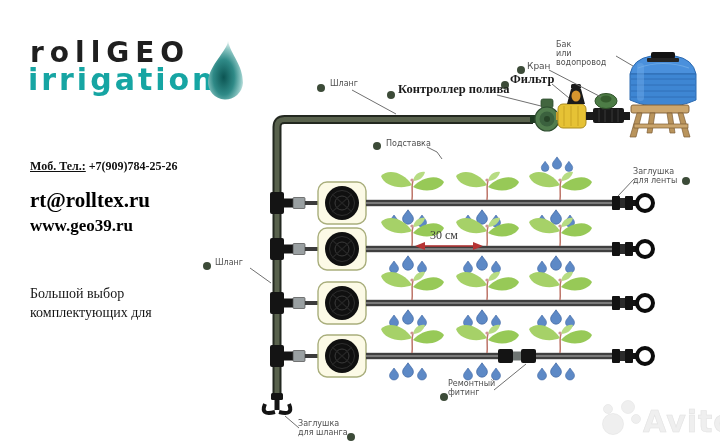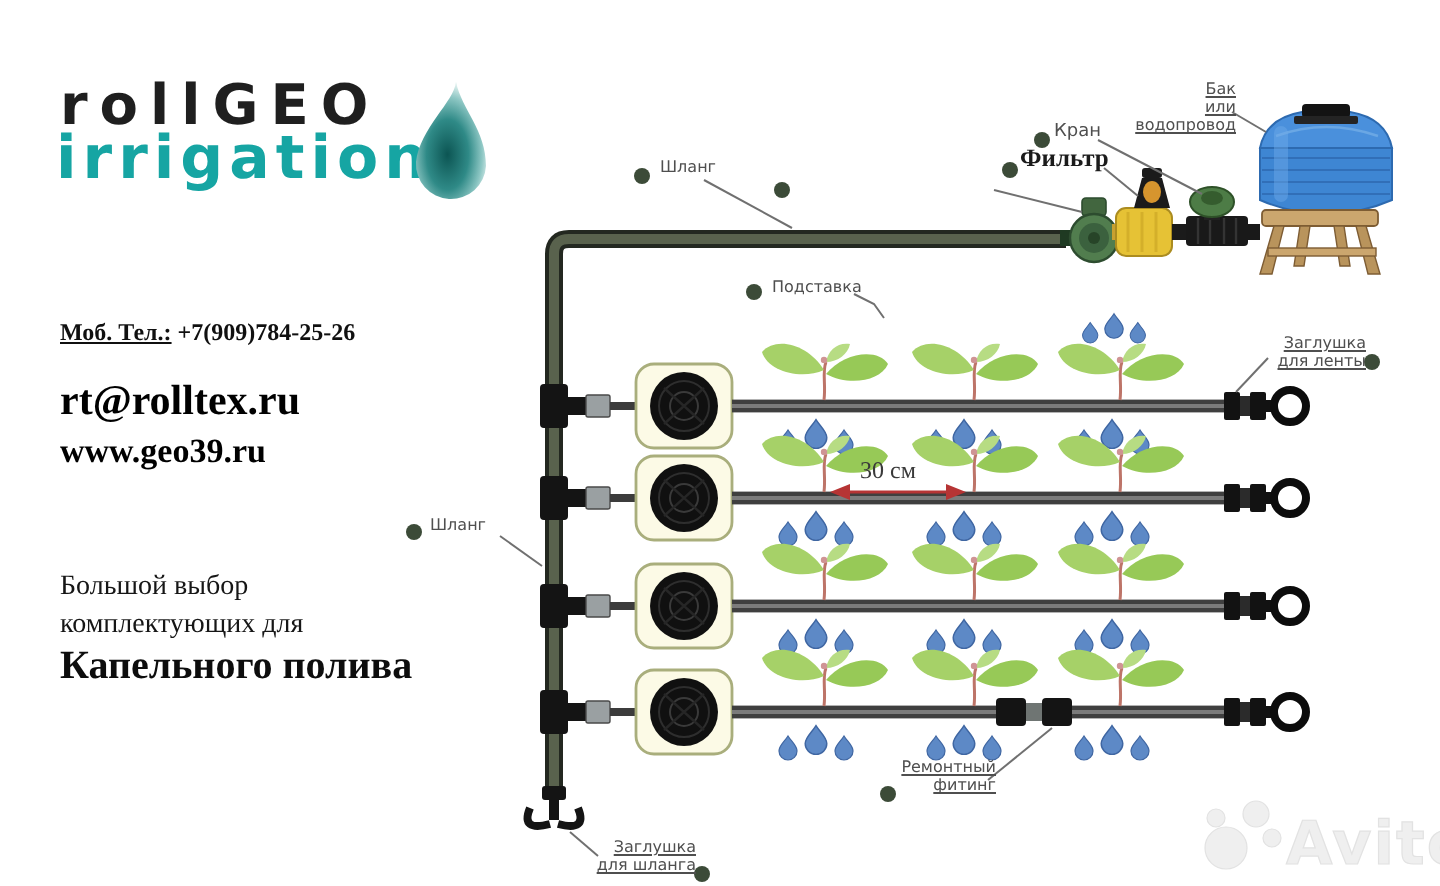--- a/index.html
+++ b/index.html
@@ -16,21 +16,21 @@
   .mob{position:absolute;left:30px;top:159px;font-size:12px;font-weight:bold;color:#101010;white-space:nowrap;}
   .u{text-decoration:underline;}
   .email{position:absolute;left:30px;top:188px;font-size:21px;font-weight:bold;color:#000;white-space:nowrap;}
   .site1{position:absolute;left:30px;top:216px;font-size:17px;font-weight:bold;color:#000;white-space:nowrap;}
   .site2{position:absolute;left:30px;top:243px;font-size:21px;font-weight:bold;color:#000;white-space:nowrap;}
   .promo1{position:absolute;left:30px;top:286px;font-size:14px;color:#161616;white-space:nowrap;}
   .promo2{position:absolute;left:30px;top:305px;font-size:14px;color:#161616;white-space:nowrap;}
   .promo3{position:absolute;left:30px;top:322px;font-size:20px;font-weight:bold;color:#0d0d0d;white-space:nowrap;}
   
   .lbl{position:absolute;color:#4f4f4f;font-size:8px;line-height:1.15;white-space:nowrap;}
-  .lbl.center{text-align:right;white-space:normal;text-decoration:underline;}
+  .lbl.center{text-align:left;white-space:normal;}
   .big-lbl{position:absolute;font-family:"Liberation Serif",serif;font-weight:bold;color:#1b1b1b;
            font-size:12.5px;white-space:nowrap;}
   .dim-lbl{position:absolute;font-family:"Liberation Serif",serif;font-size:12px;color:#3a3a3a;white-space:nowrap;text-align:right;}
   svg.layer{position:absolute;left:0;top:0;}
 </style>
 </head>
 <body>
 
 <div class="stage">
 
@@ -48,21 +48,20 @@
     </defs>
     <path d="M26,1 C25,11 8,24 6,41 A17.5,17.5 0 0 0 41,43 C41,25 29,15 26,1 Z" fill="url(#dropg)"></path>
   </svg>
 
   <div class="mob serif"><span class="u">Моб. Тел.:</span><span> +7(909)784-25-26</span></div>
   <div class="email serif">rt@rolltex.ru</div>
   <div class="site1 serif">www.geo39.ru</div>
 
   <div class="promo1 serif">Большой выбор</div>
   <div class="promo2 serif">комплектующих для</div>
-  <div class="promo3 serif">Капельного полива</div>
 
   <svg class="layer" width="720" height="443" viewBox="0 0 720 443" xmlns="http://www.w3.org/2000/svg" xmlns:xlink="http://www.w3.org/1999/xlink">
     <defs>
       <g id="plant">
         <path d="M0,0 C1,-8 -1,-14 1,-19" stroke="#bd7468" stroke-width="1.5" fill="none"></path>
         <path d="M0,-15 C-8,-28 -24,-32 -31,-24 C-28,-14 -11,-10 0,-15 Z" fill="#a6d168"></path>
         <path d="M1,-13 C10,-24 27,-26 32,-18 C28,-9 12,-7 1,-13 Z" fill="#97c957"></path>
         <path d="M1,-19 C2,-25 7,-29 13,-28 C12,-23 7,-19 1,-19 Z" fill="#b7dc83"></path>
         <circle cx="0" cy="-20" r="1.6" fill="#cf9494"></circle>
       </g>
@@ -205,20 +204,21 @@
     <g fill="#efefef" stroke="#e2e2e2" stroke-width="0.6">
       <circle cx="608" cy="409" r="4.5"></circle>
       <circle cx="628" cy="407" r="6.5"></circle>
       <circle cx="613" cy="424" r="10.5"></circle>
       <circle cx="636" cy="419" r="4.5"></circle>
       <text x="643" y="432" font-size="30" font-weight="bold" letter-spacing="1">Avito</text>
     </g>
   </svg>
 
   <div class="lbl" style="left:330px;top:79px">Шланг</div>
+  <div class="big-lbl" style="left:398px;top:82px">Контроллер полива</div>
   <div class="big-lbl" style="left:510px;top:72px">Фильтр</div>
   <div class="lbl" style="left:527px;top:61px;font-size:9px">Кран</div>
   <div class="lbl center" style="left:556px;top:40px;width:62px">
     <div>Бак</div>
     <div>или водопровод</div>
   </div>
   <div class="lbl" style="left:386px;top:139px">Подставка</div>
   <div class="lbl center" style="left:633px;top:167px;width:50px">
     <div>Заглушка</div>
     <div>для ленты</div>

